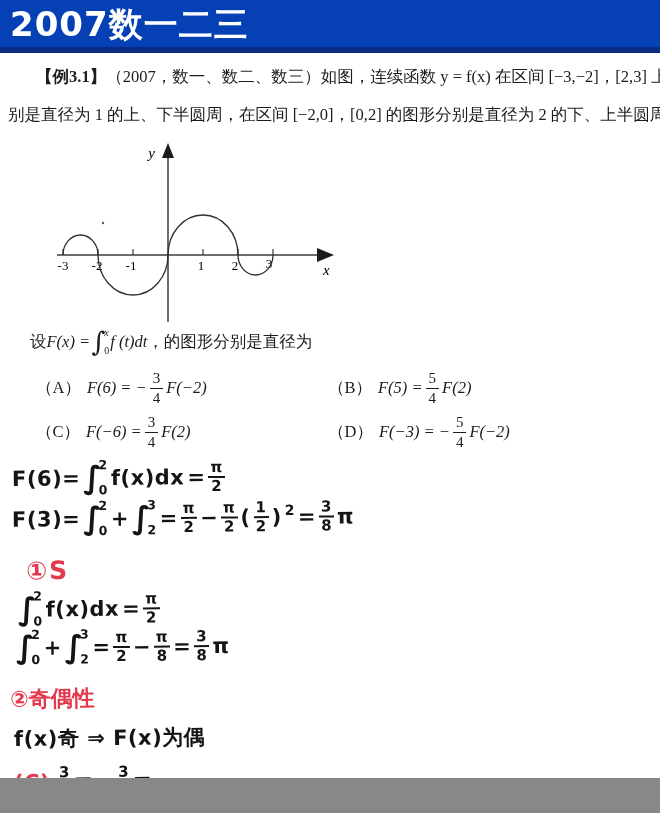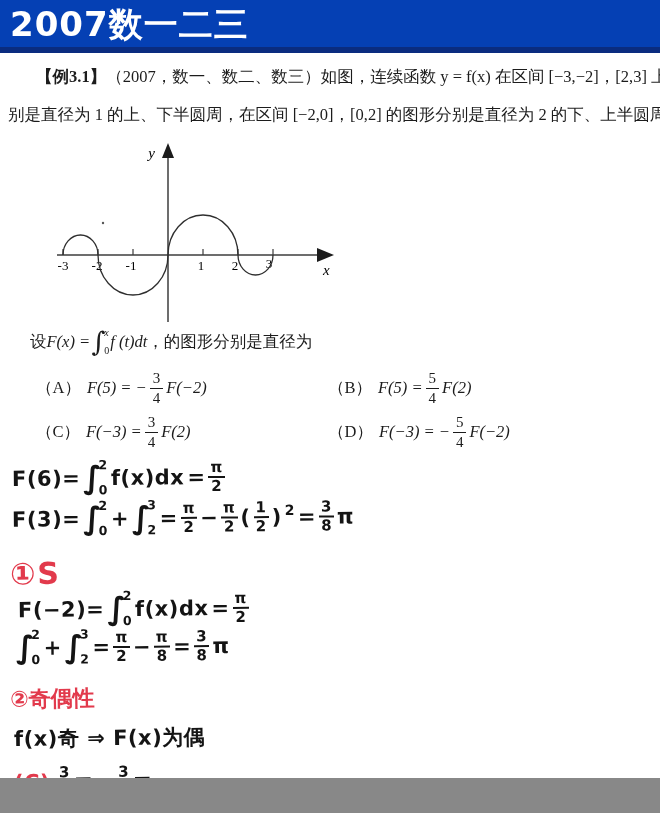--- a/index.html
+++ b/index.html
@@ -39,21 +39,21 @@
   .hfrac{display:inline-flex;flex-direction:column;align-items:center;font-size:15px;line-height:1.1;}
   .hfrac .n{border-bottom:2.5px solid #141414;padding:0 2px;}
   .hint{display:inline-flex;align-items:center;}
   .hint-sign{font-size:31px;line-height:1;}
   .hint-lims{display:inline-flex;flex-direction:column;font-size:12.5px;line-height:1;margin-left:-4px;}
   .hint-lims .s{transform:translateY(-6px);}
   .hint-lims .b{transform:translateY(6px);}
   .hsup{font-size:14px;transform:translateY(-7px);}
   .rednote{position:absolute;font-family:"DejaVu Sans",sans-serif;font-weight:800;color:#e23a4c;
         transform:rotate(-1deg);}
-  #note1{left:10px;top:556px;font-size:30px;letter-spacing:2px;}
+  #note1{left:26px;top:556px;font-size:25px;letter-spacing:2px;}
   #note2{left:10px;top:684px;font-size:22px;}
   .redlabel{color:#e23a4c;margin-right:4px;}
   #h1{left:12px;top:460px;} #h2{left:12px;top:500px;}
   #h3{left:18px;top:591px;} #h4{left:16px;top:629px;}
   #h5{left:14px;top:724px;} #h6{left:14px;top:764px;}
   
   #footbar{position:absolute;left:0;top:808px;width:660px;height:5px;background:#101010;}
 </style>
 </head>
 <body>
@@ -111,41 +111,41 @@
         <span class="s">x</span>
         <span class="b">0</span>
       </span>
     </span>
     <span class="mathi">f (t)dt</span>
     <span>，的图形分别是直径为</span>
   </div>
 
   <div class="opt" id="optA">
     <span class="olabel">（A）</span>
-    <span class="mathi">F(5) = −</span>
+    <span class="mathi">F(6) = −</span>
     <span class="frac">
       <span class="num">3</span>
       <span>4</span>
     </span>
     <span class="mathi">F(−2)</span>
   </div>
 
   <div class="opt" id="optB">
     <span class="olabel">（B）</span>
     <span class="mathi">F(5) = </span>
     <span class="frac">
       <span class="num">5</span>
       <span>4</span>
     </span>
     <span class="mathi">F(2)</span>
   </div>
 
   <div class="opt" id="optC">
     <span class="olabel">（C）</span>
-    <span class="mathi">F(−3) = </span>
+    <span class="mathi">F(−6) = </span>
     <span class="frac">
       <span class="num">3</span>
       <span>4</span>
     </span>
     <span class="mathi">F(2)</span>
   </div>
 
   <div class="opt" id="optD">
     <span class="olabel">（D）</span>
     <span class="mathi">F(−3) = −</span>
@@ -211,21 +211,20 @@
     <span class="hfrac">
       <span class="n">3</span>
       <span>8</span>
     </span>
     <span>π</span>
   </div>
 
   <div class="rednote" id="note1">①S</div>
 
   <div class="hand" id="h3">
-    <span>F(−2)=</span>
     <span class="hint">
       <span class="hint-sign">∫</span>
       <span class="hint-lims">
         <span class="s">2</span>
         <span class="b">0</span>
       </span>
     </span>
     <span>f(x)dx</span>
     <span>=</span>
     <span class="hfrac">

